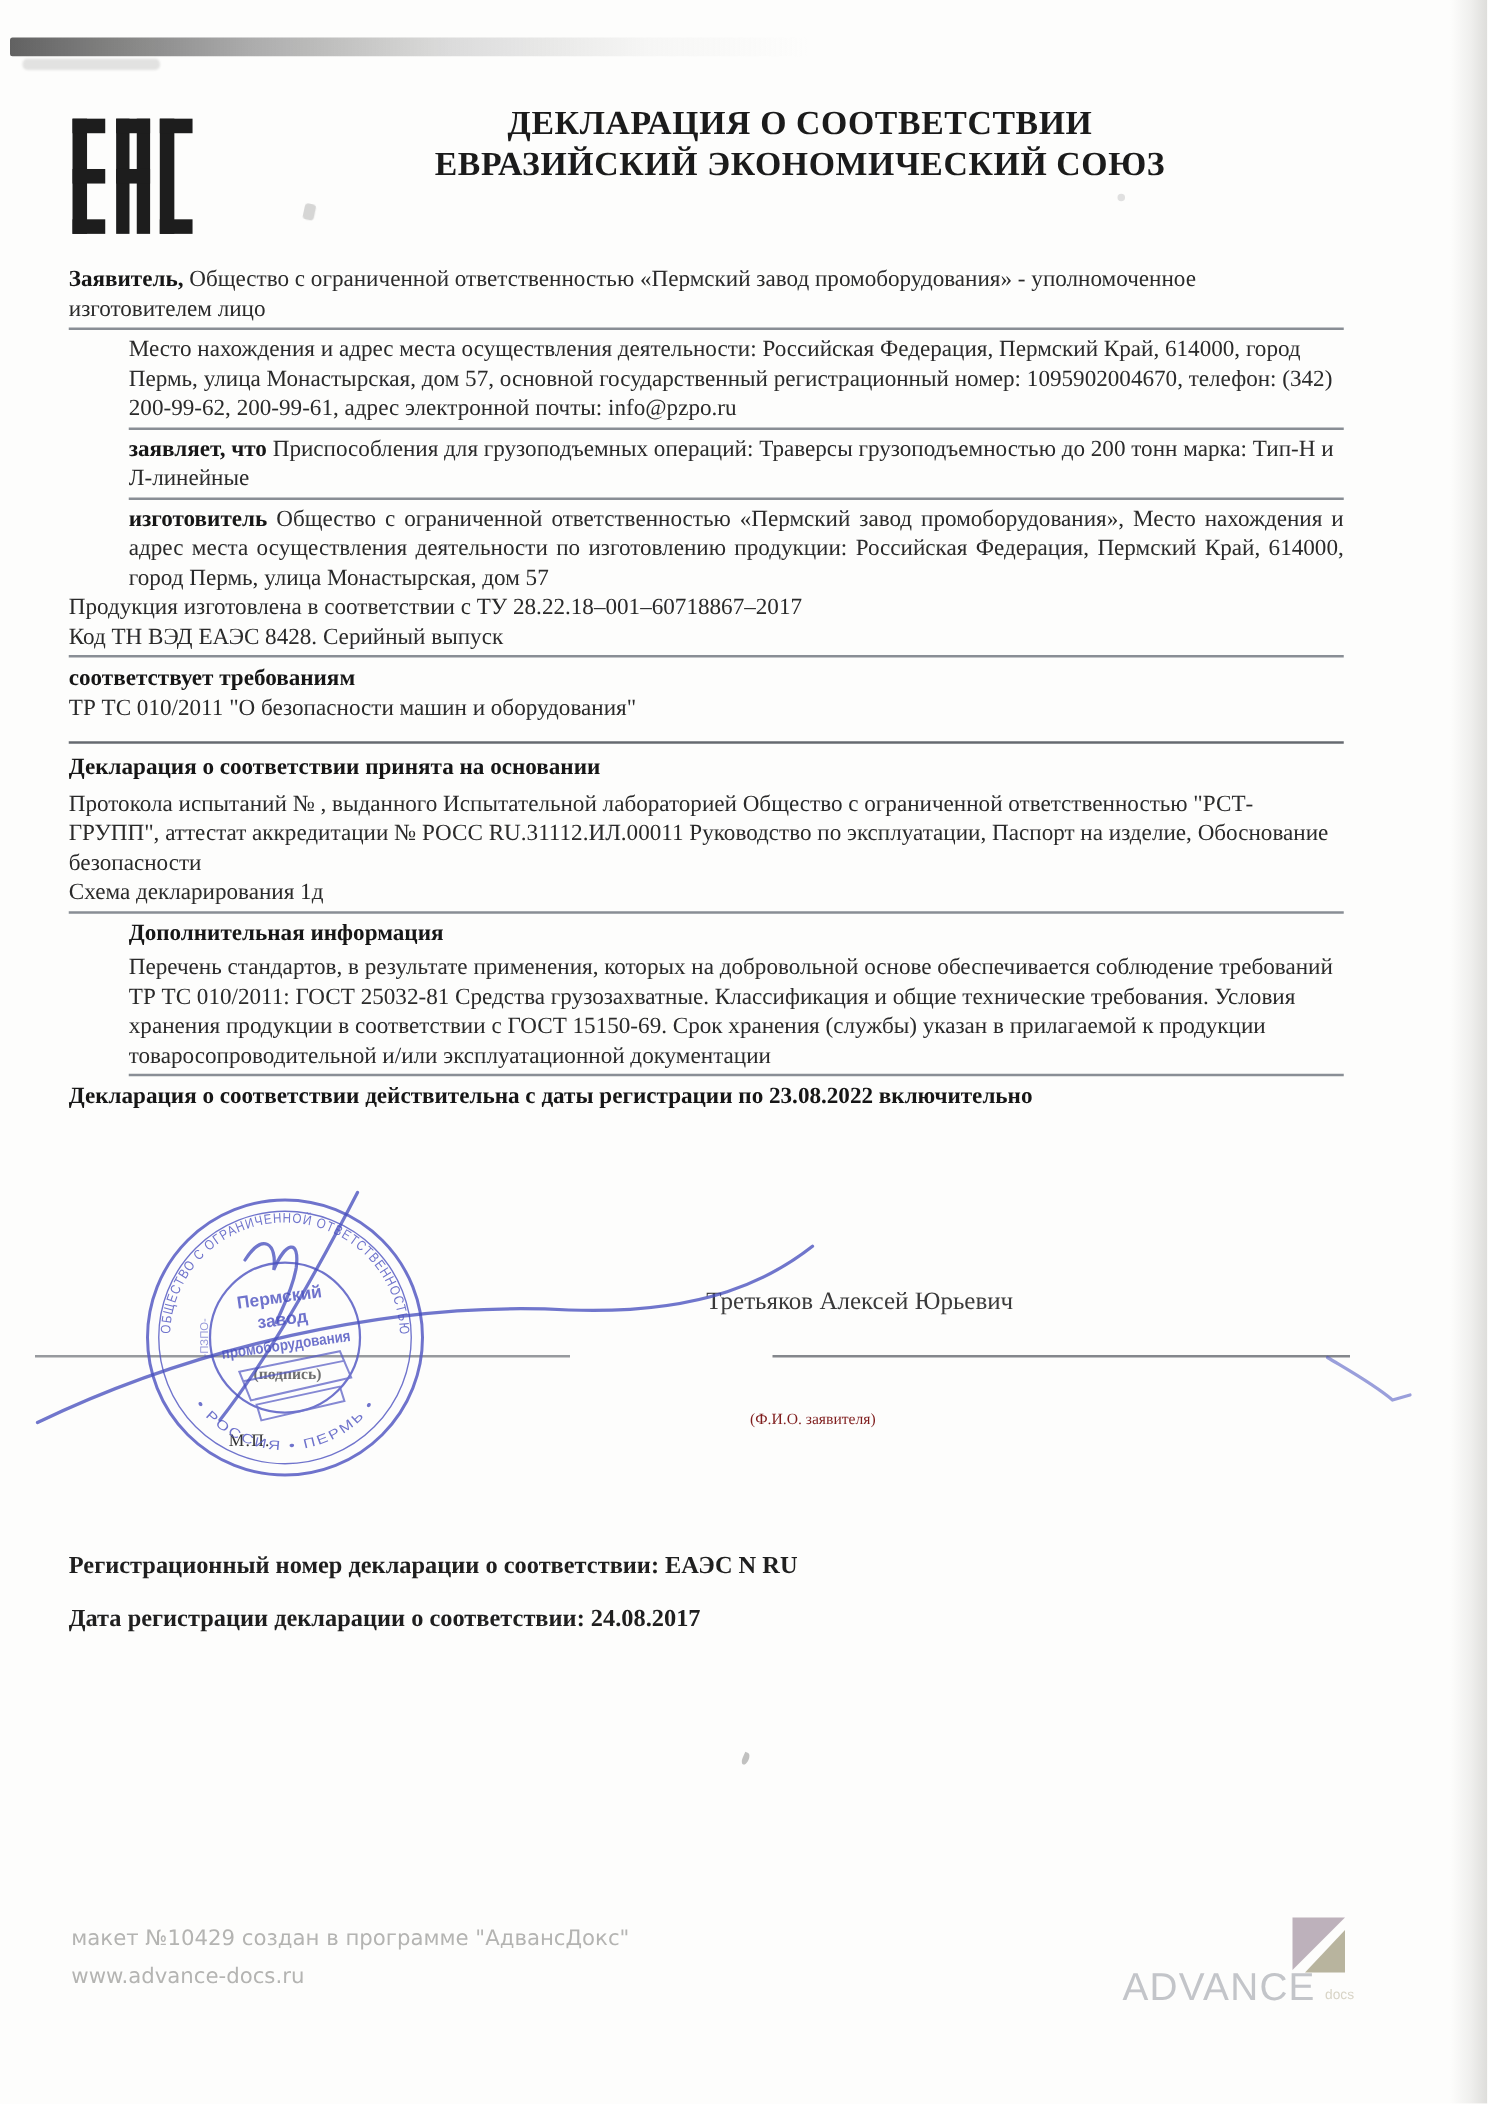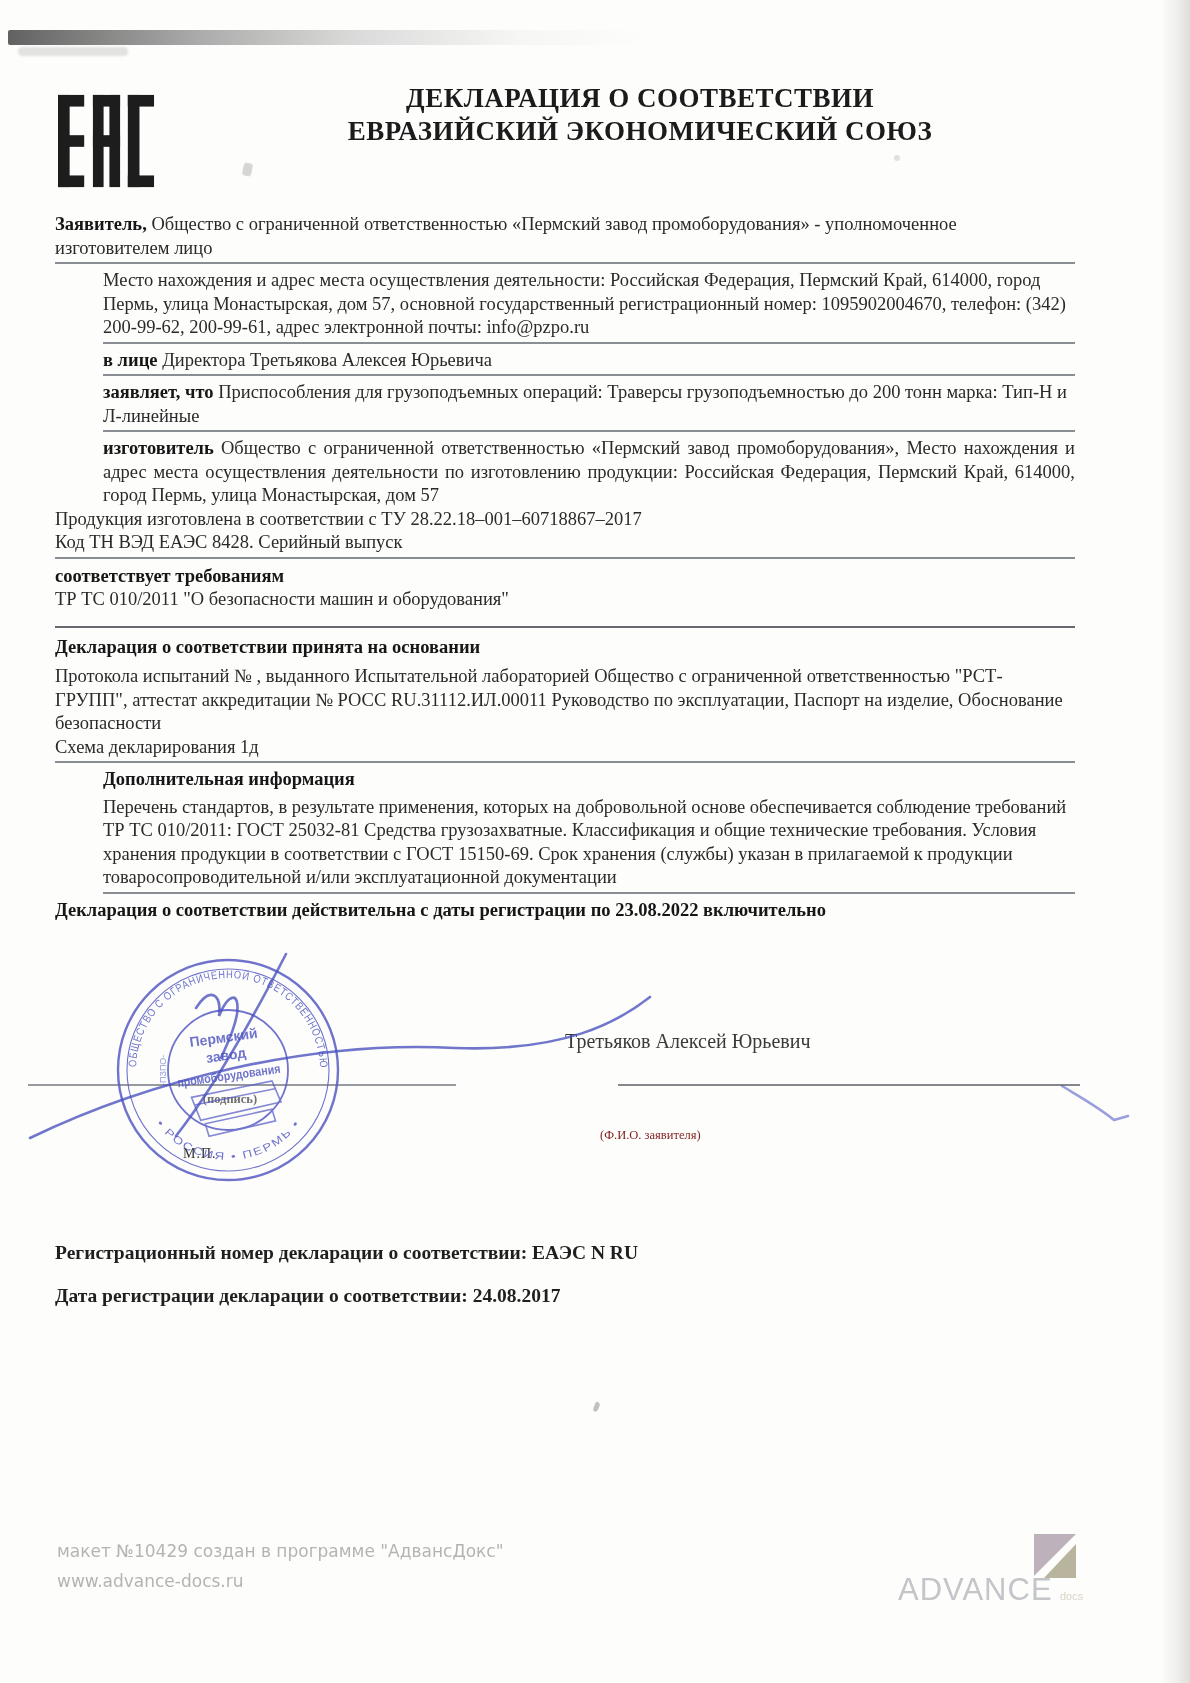--- a/index.html
+++ b/index.html
@@ -112,21 +112,20 @@
     <div>ДЕКЛАРАЦИЯ О СООТВЕТСТВИИ</div>
     <div>ЕВРАЗИЙСКИЙ ЭКОНОМИЧЕСКИЙ СОЮЗ</div>
   </div>
 
   <div class="flow">
 
     <p class="para u"><span class="lead">Заявитель,</span><span> Общество с ограниченной ответственностью «Пермский завод промоборудования» - уполномоченное изготовителем лицо</span></p>
 
     <p class="para u mt4"><span>Место нахождения и адрес места осуществления деятельности: Российская Федерация, Пермский Край, 614000, город Пермь, улица Монастырская, дом 57, основной государственный регистрационный номер: 1095902004670, телефон: (342) 200-99-62, 200-99-61, адрес электронной почты: info@pzpo.ru</span></p>
 
-    <p class="para u mt4"><span class="lead">в лице</span><span> Директора Третьякова Алексея Юрьевича</span></p>
 
     <p class="para u mt4"><span class="lead">заявляет, что</span><span> Приспособления для грузоподъемных операций: Траверсы грузоподъемностью до 200 тонн марка: Тип-Н и Л-линейные</span></p>
 
     <p class="para just mt4"><span class="lead">изготовитель</span><span> Общество с ограниченной ответственностью «Пермский завод промоборудования», Место нахождения и адрес места осуществления деятельности по изготовлению продукции: Российская Федерация, Пермский Край, 614000, город Пермь, улица Монастырская, дом 57</span></p>
 
     <p class="para">Продукция изготовлена в соответствии с ТУ 28.22.18–001–60718867–2017</p>
 
     <p class="para u">Код ТН ВЭД ЕАЭС 8428. Серийный выпуск</p>
 
     <p class="h-bold mt6">соответствует требованиям</p>

